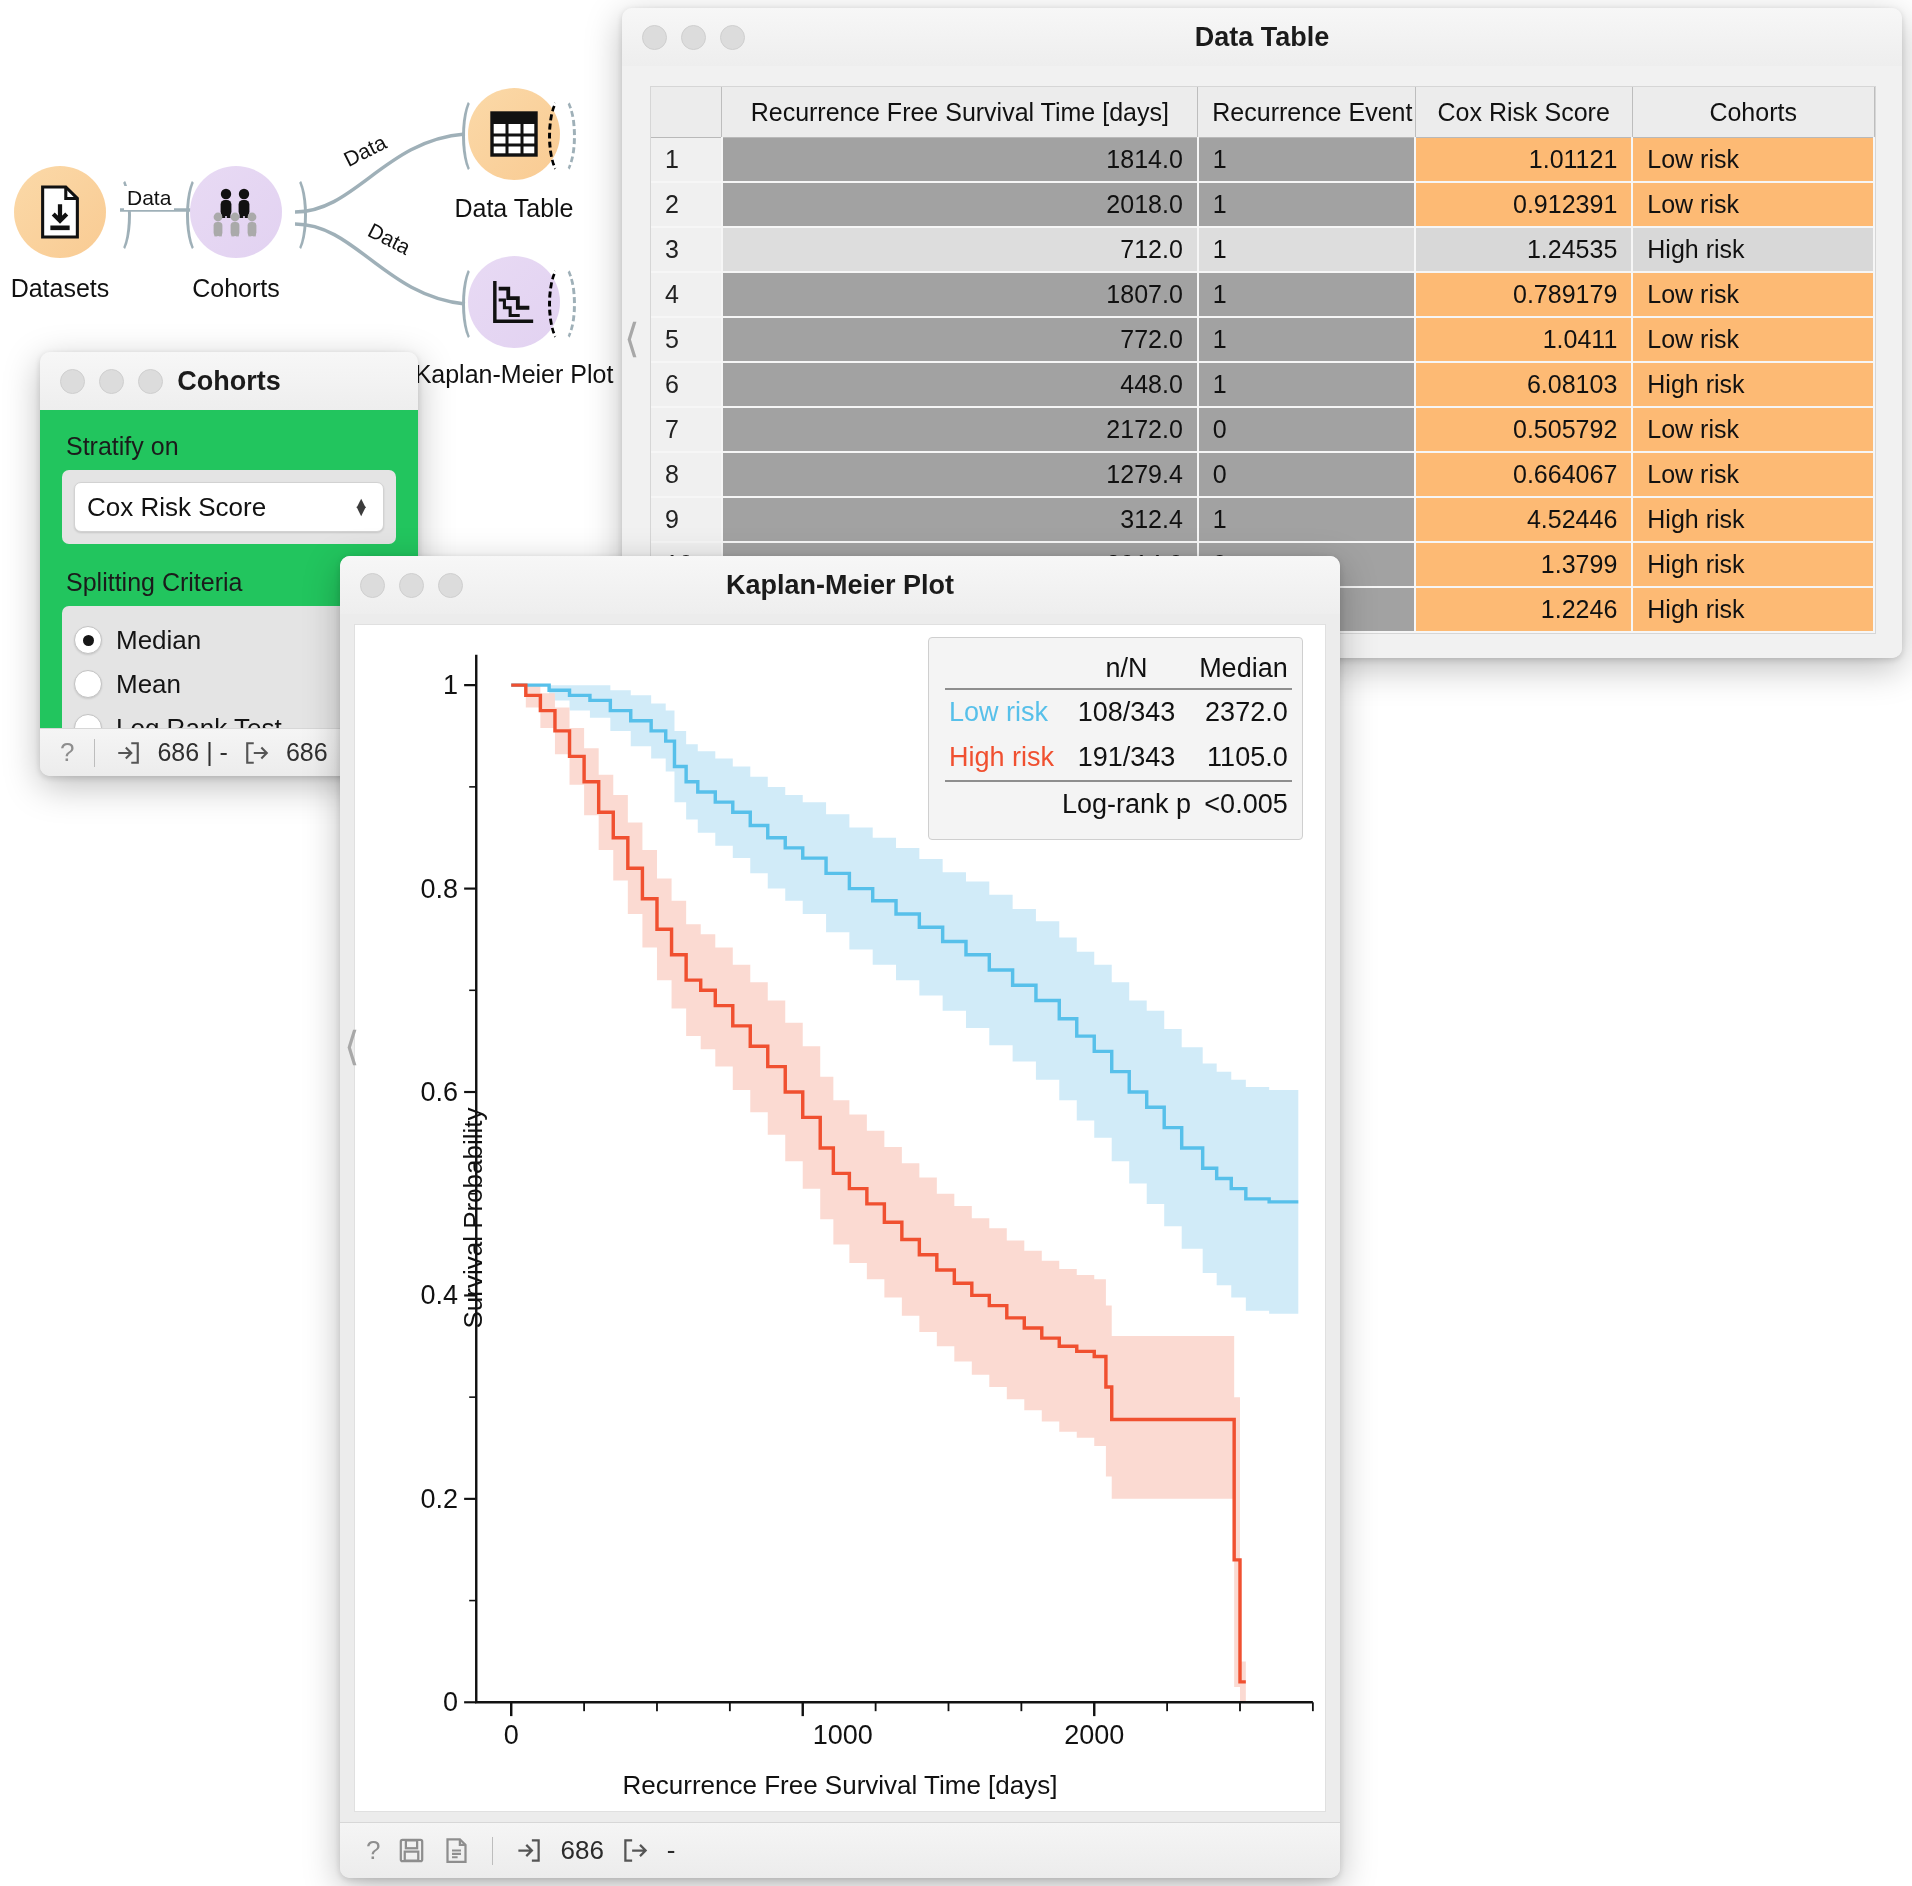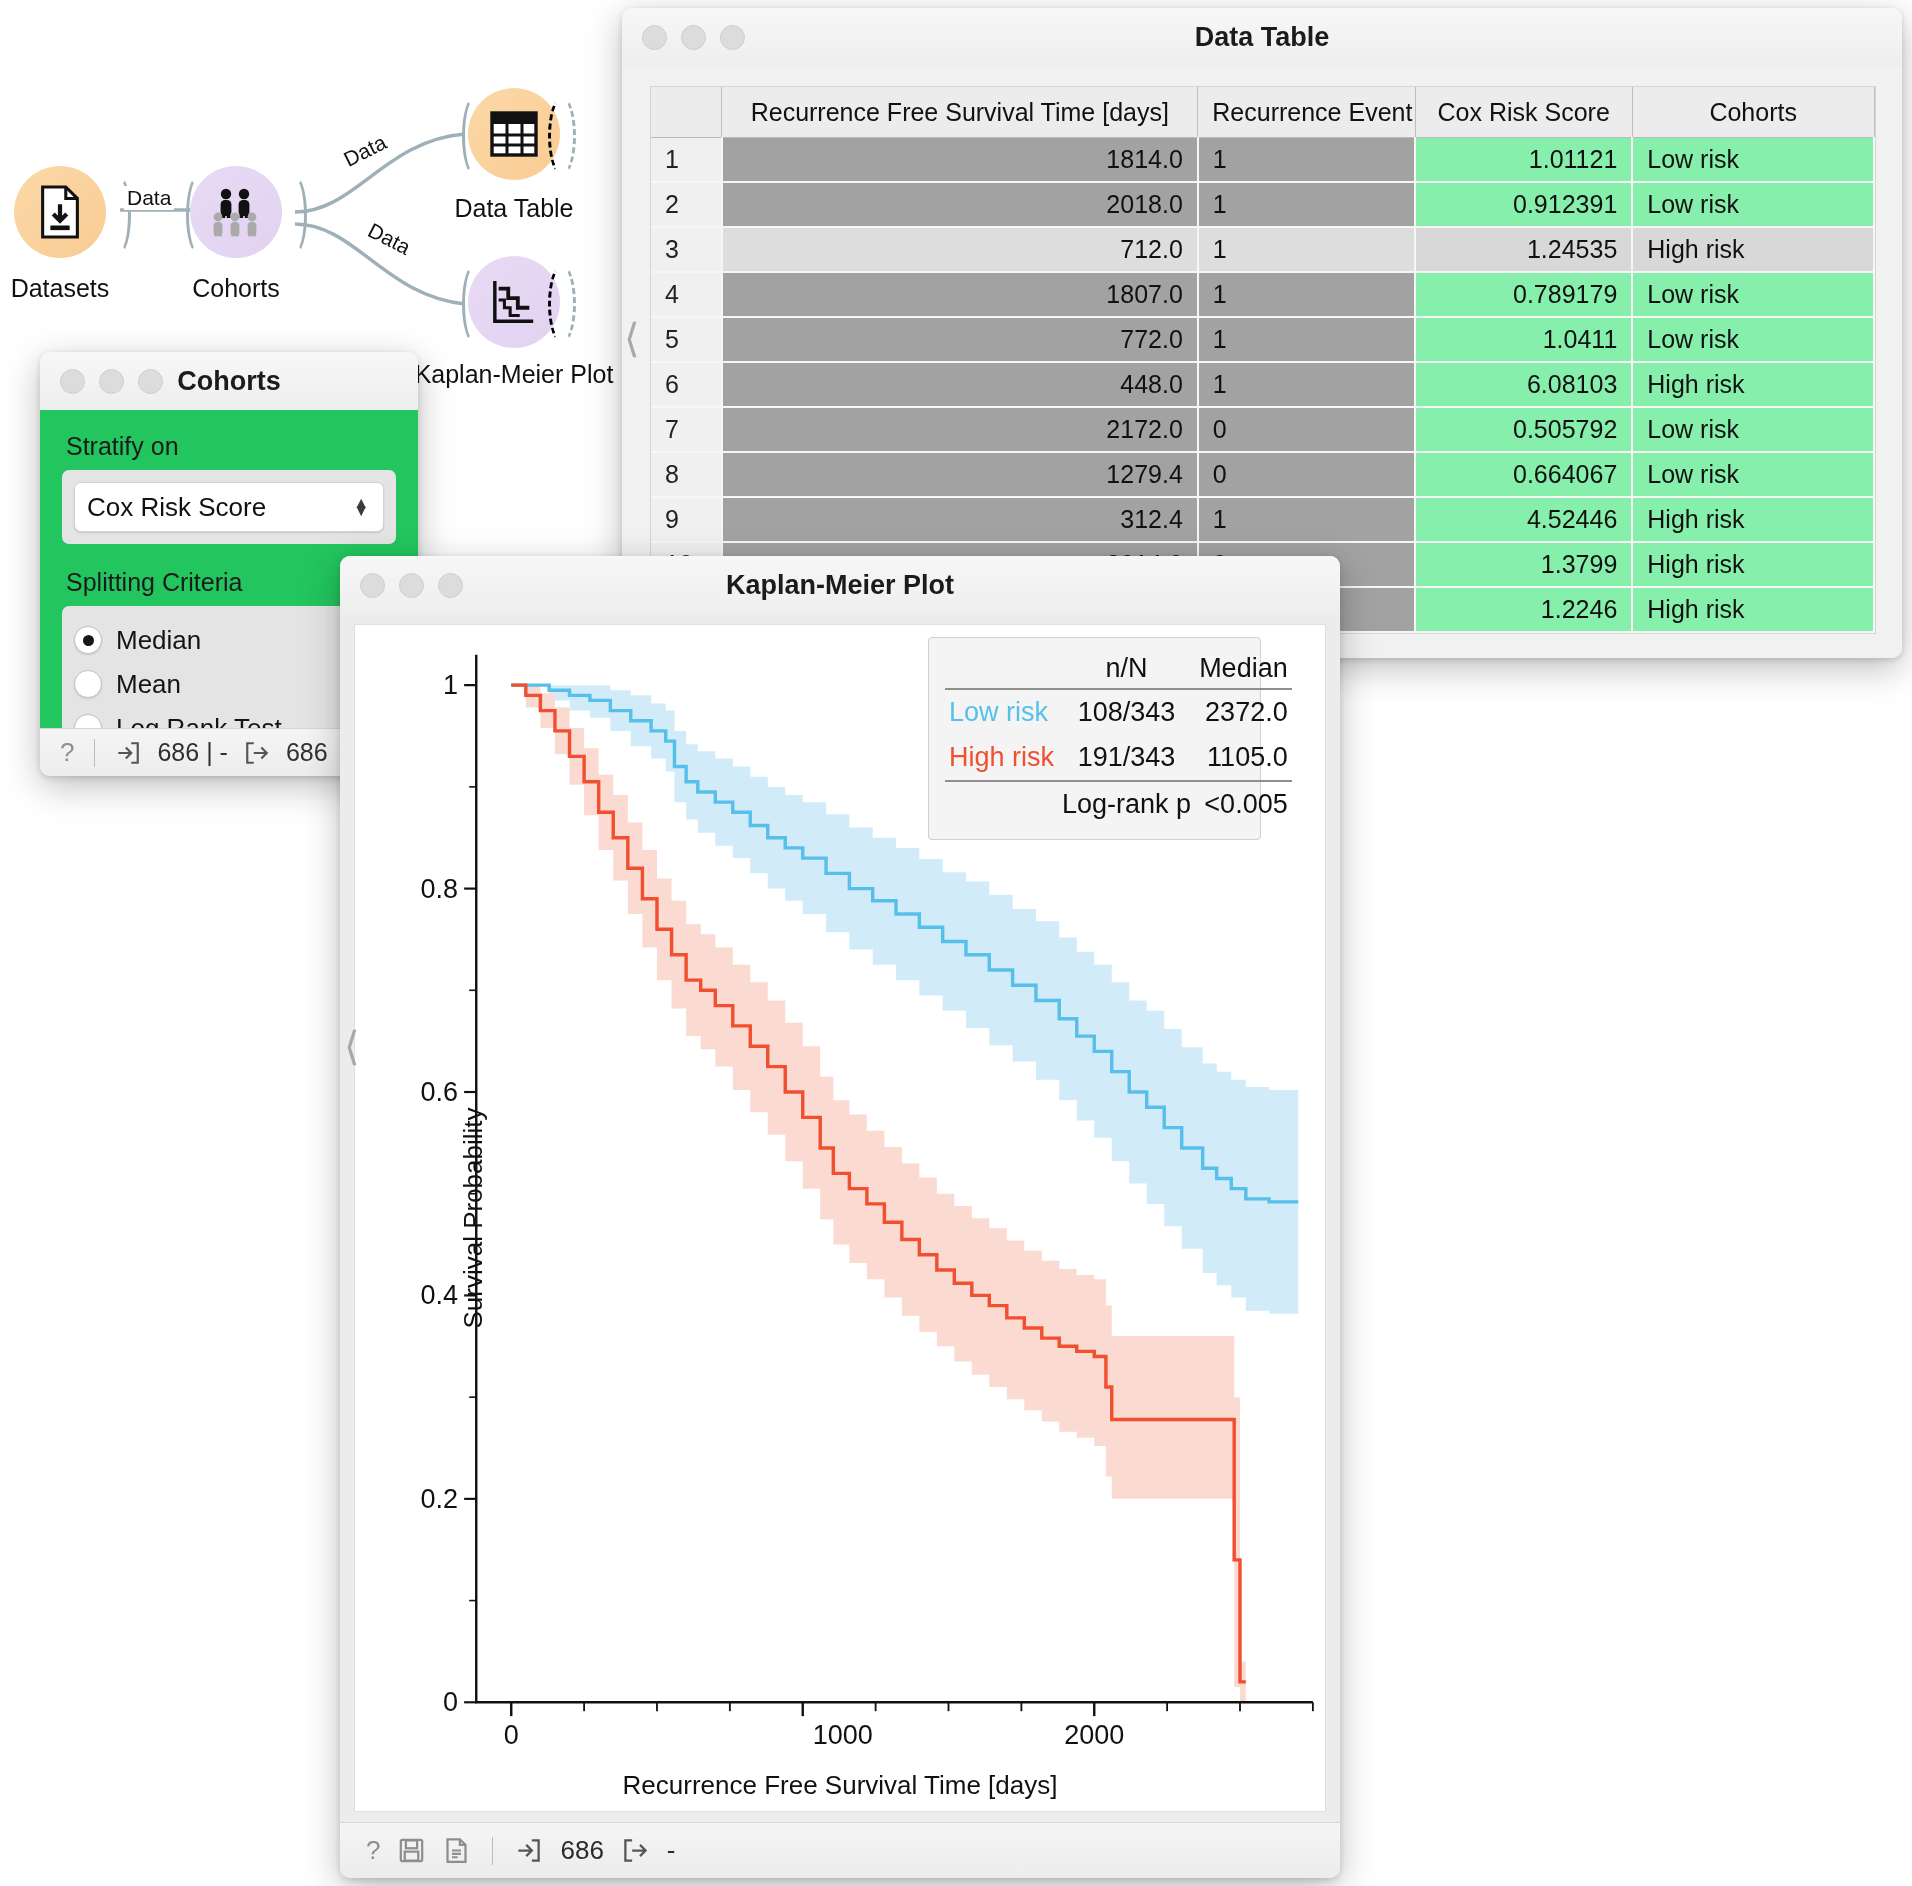--- a/index.html
+++ b/index.html
@@ -47,21 +47,21 @@
               border-right:1px solid #bdbdbd;border-bottom:1px solid #b9b9b9;
               text-align:center;white-space:nowrap;}
   table.dt th.idx{border-right:1px solid #bdbdbd;background:#ececec;}
   table.dt td{height:43px;padding:0 14px;white-space:nowrap;
               border-bottom:2px solid #f6f6f6;border-right:2px solid #f6f6f6;}
   td.idx{background:#f0f0f0;text-align:left;color:#222;border-right:1px solid #d4d4d4;
          border-bottom:1px solid #dadada;}
   td.num{text-align:right;}
   td.left{text-align:left;}
   tr.rA td.c-time,tr.rA td.c-event{background:#a2a2a2;}
-  tr.rA td.c-score,tr.rA td.c-coh{background:#86efac;}
+  tr.rA td.c-score,tr.rA td.c-coh{background:#fdba74;}
   tr.rB td.c-time,tr.rB td.c-event{background:#dddddd;margin-top:35px;}
   tr.rB td.c-score,tr.rB td.c-coh{background:#d8d8d8;}
 
   
   .chev{position:absolute;color:#a8a8a8;font-size:40px;line-height:1;user-select:none;}
 
   
   #cohorts-window{left:40px;top:352px;width:378px;height:424px;}
   #co-body{position:absolute;left:0;top:58px;right:0;bottom:48px;background:#22c55e;
            padding:16px 22px 0 22px;box-sizing:border-box;}
@@ -84,21 +84,21 @@
              font-size:25px;color:#303030;}
   .sb-ico{color:#8e8e8e;font-size:26px;}
   .sb-div{width:1px;height:28px;background:#bdbdbd;margin:0 4px;}
 
   
   #km-window{left:340px;top:556px;width:1000px;height:1322px;}
   #km-body{position:absolute;left:0;top:58px;right:0;bottom:56px;background:#ececec;
            padding:10px 14px;box-sizing:border-box;}
   #plotarea{width:100%;height:100%;background:#fff;border:1px solid #e0e0e0;
             box-sizing:border-box;position:relative;}
-  #legendbox{position:absolute;left:573px;top:12px;width:333px;background:#f4f4f4;
+  #legendbox{position:absolute;left:573px;top:12px;width:375px;background:#f4f4f4;
              border:1px solid #cfcfcf;border-radius:4px;padding:8px 16px 12px 16px;
              box-sizing:border-box;}
   table.lg{border-collapse:collapse;width:100%;font-size:27px;color:#111;}
   table.lg td{padding:7px 4px;white-space:nowrap;}
   table.lg td.r{text-align:right;}
   table.lg td.c{text-align:center;}
   tr.hdr td{padding-bottom:4px;}
   tr.sep td{border-top:2px solid #8e8e8e;padding:0;height:0;}
   .ylabel{position:absolute;left:8px;top:50%;transform:translateY(-50%) rotate(-90deg);
           transform-origin:center;font-size:26px;color:#111;white-space:nowrap;}

